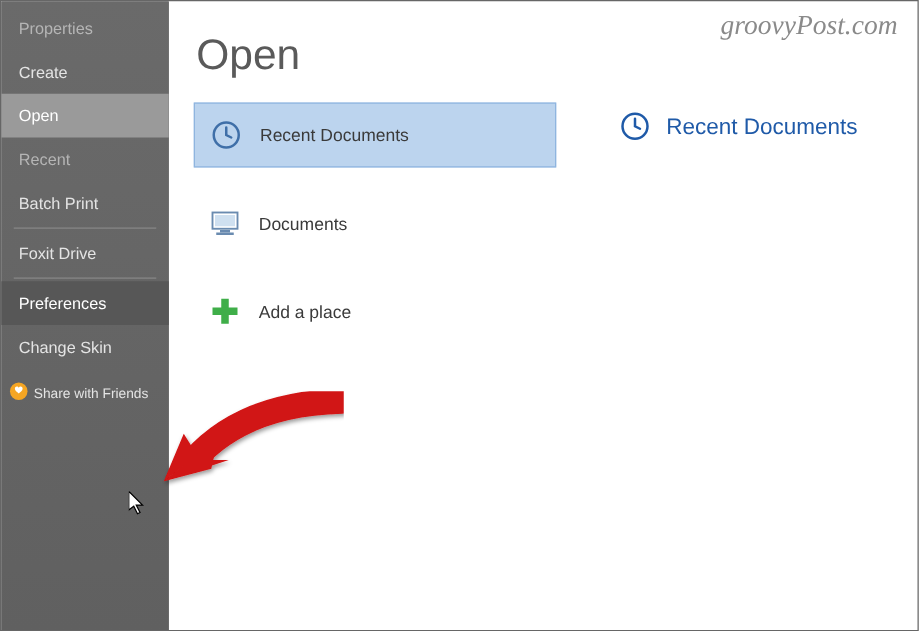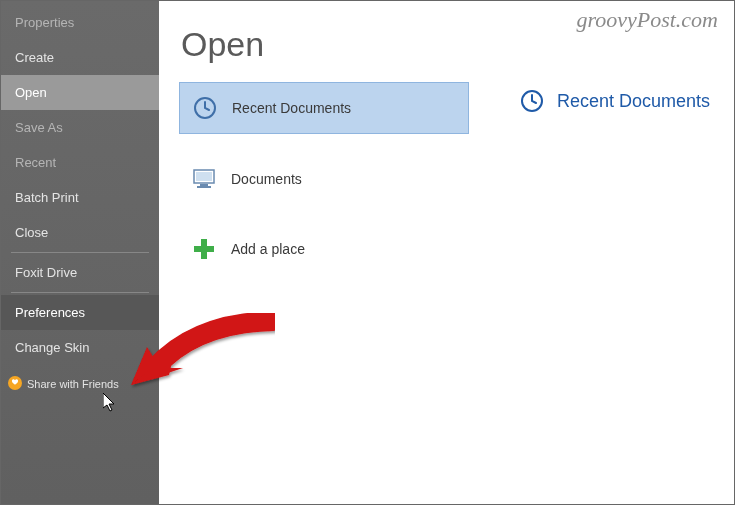--- a/index.html
+++ b/index.html
@@ -10,21 +10,21 @@
     height: 505px;
     overflow: hidden;
     border: 1px solid #666;
     position: relative;
   }
   .app {
     display: flex;
     height: 100%;
   }
   .sidebar {
-    width: 158px;
+    width: 134px;
     background: #666666;
     background-image: linear-gradient(#6a6a6a, #606060);
     color: #e8e8e8;
     font-size: 13px;
     display: flex;
     flex-direction: column;
     padding-top: 4px;
   }
   .sidebar-item {
     padding: 10px 14px;
@@ -132,24 +132,22 @@
 </style>
 </head>
 <body>
 
 <div class="app">
   <div class="sidebar">
     <div id="sidebar-items">
         <div class="sidebar-item faded"><span>Properties</span></div>
         <div class="sidebar-item"><span>Create</span></div>
         <div class="sidebar-item selected"><span>Open</span></div>
-        <div class="sidebar-item faded"><span>Save As</span></div>
         <div class="sidebar-item faded"><span>Recent</span></div>
         <div class="sidebar-item"><span>Batch Print</span></div>
-        <div class="sidebar-item"><span>Close</span></div>
         <div class="sidebar-sep"></div>
         <div class="sidebar-item"><span>Foxit Drive</span></div>
         <div class="sidebar-sep"></div>
         <div class="sidebar-item hover"><span>Preferences</span></div>
         <div class="sidebar-item"><span>Change Skin</span></div>
       </div>
     <div class="sidebar-share">
       <span class="icon-box">
         <svg width="16" height="16" viewBox="0 0 16 16">
             <circle cx="8" cy="8" r="7" fill="#f6a623"></circle>

